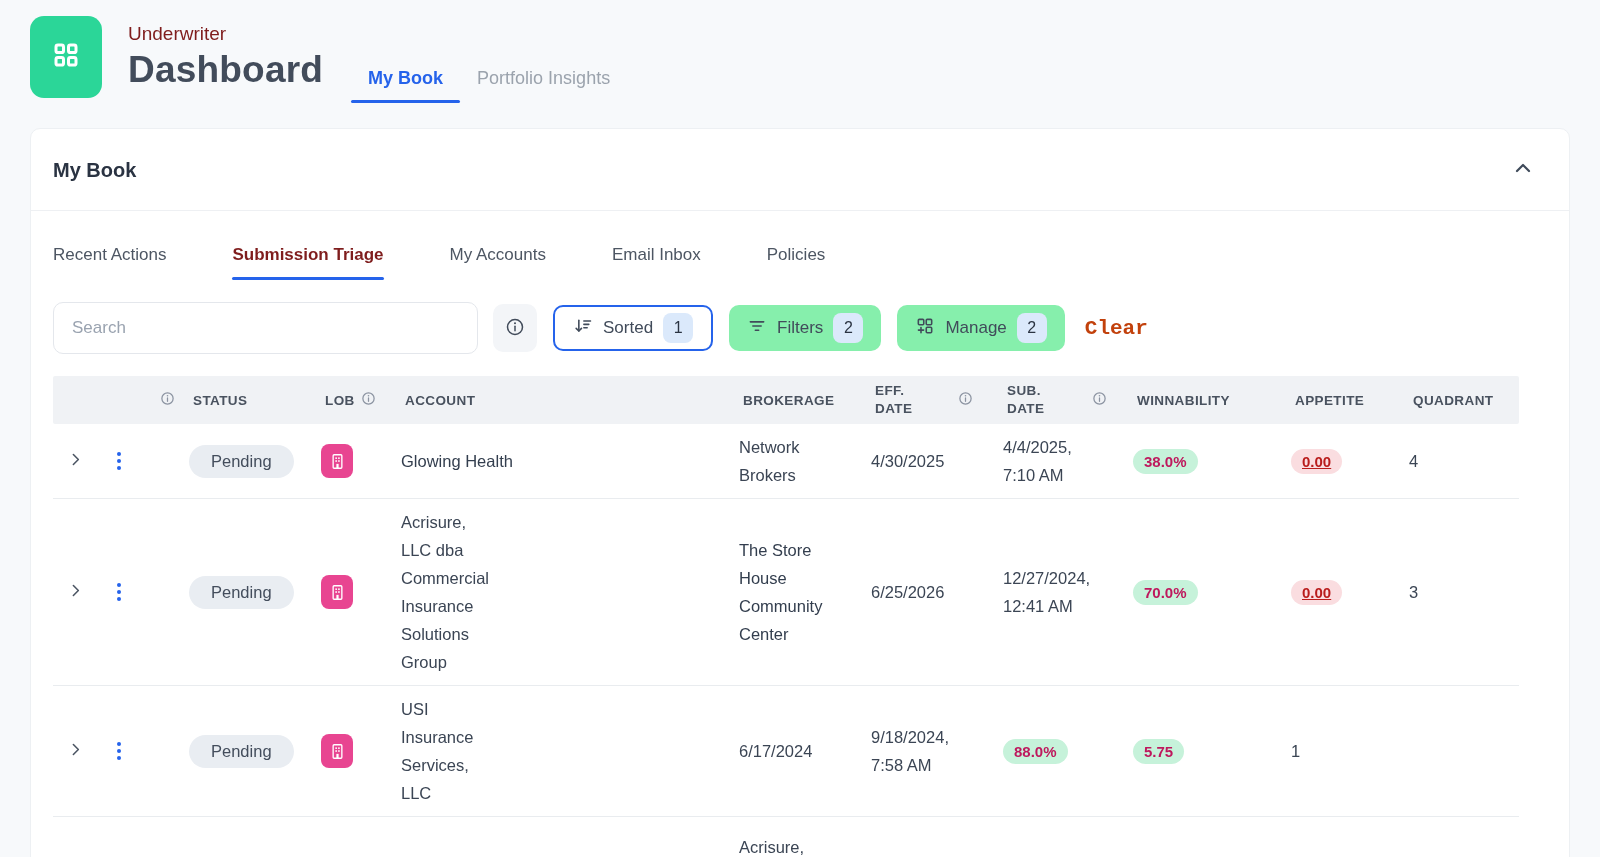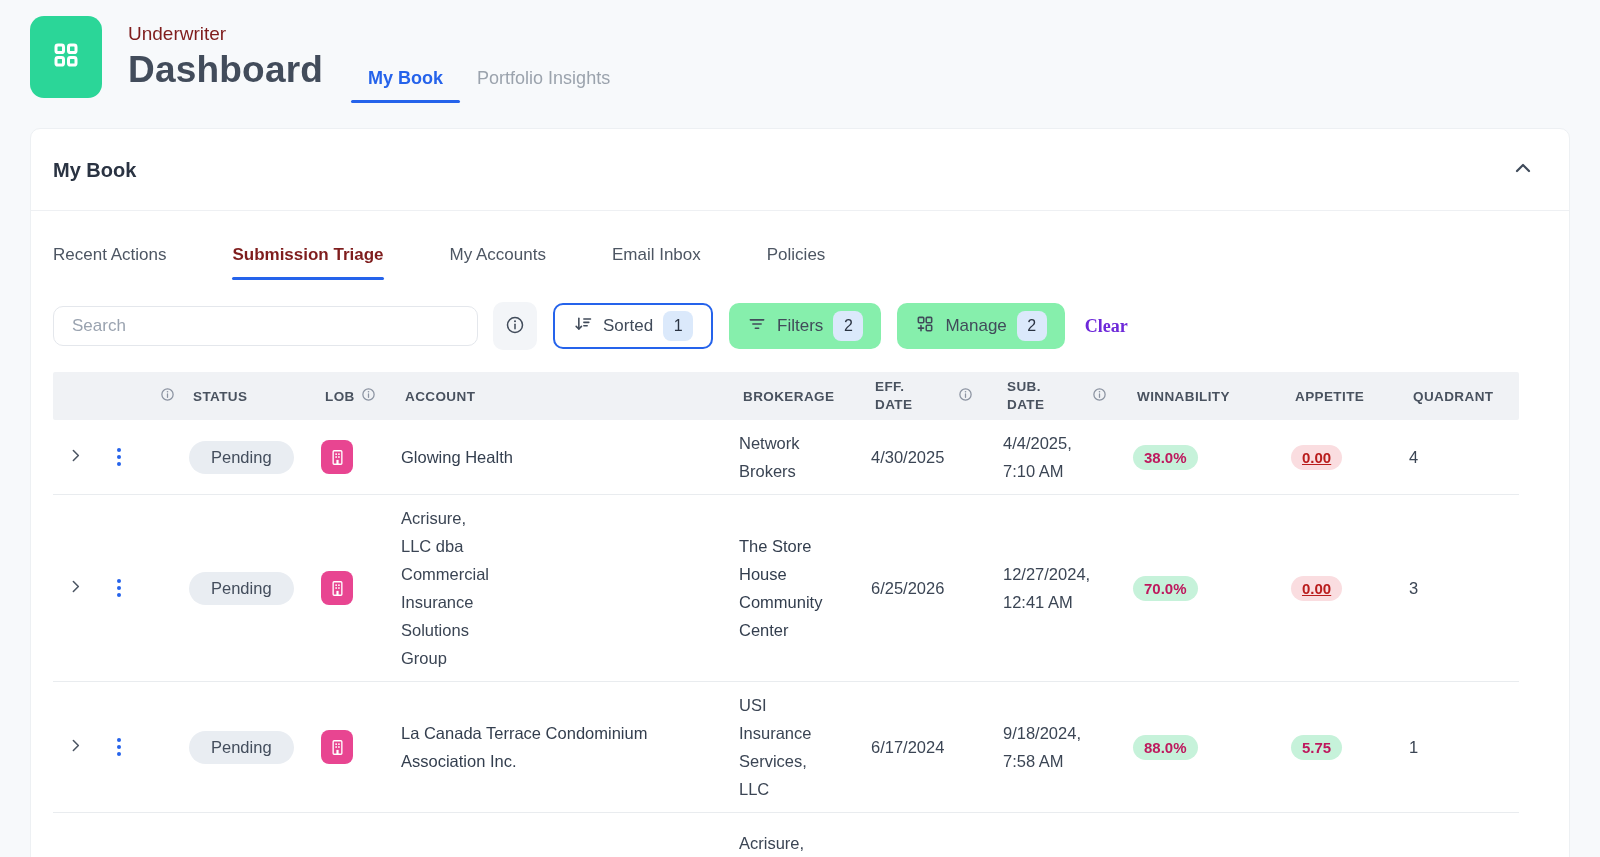--- a/index.html
+++ b/index.html
@@ -29,37 +29,37 @@
 
   
   .sub-tabs { display:flex; gap:66px; padding:34px 22px 0; }
   .sub-tab { font-size:17px; color:#4d5663; padding-bottom:15px; position:relative; cursor:pointer; }
   .sub-tab.active { color:#7f1d1d; font-weight:bold; }
   .sub-tab.active::after { content:""; position:absolute; left:0; right:0; bottom:0;
     height:3px; background:#2563eb; border-radius:2px; }
 
   
   .toolbar { display:flex; align-items:center; padding:22px 22px 0; }
-  .search-input { width:425px; height:40px; border:1px solid #e4e7ec; border-radius:10px;
+  .search-input { width:425px; height:52px; border:1px solid #e4e7ec; border-radius:10px;
     font-size:17px; padding:0 18px; color:#3b4554; outline:none; background:#fff;
     font-family:"Liberation Sans","DejaVu Sans",sans-serif; }
   .search-input::placeholder { color:#9aa3b0; }
   .icon-btn { width:44px; height:48px; margin-left:15px; border:none; border-radius:10px;
     background:#f3f5f8; display:flex; align-items:center; justify-content:center; cursor:pointer; }
   .pill-btn { height:46px; margin-left:16px; border:none; border-radius:10px;
     display:flex; align-items:center; gap:10px; padding:0 18px; font-size:17px;
     cursor:pointer; font-family:inherit; }
   .btn-all { background:#dcebfb; color:#1d6ce8; font-weight:bold; margin-left:17px; }
   .btn-outline { background:#ffffff; border:2px solid #2563eb; color:#414b5a; }
   .btn-soft { background:#86efac; color:#414b5a; }
   .count-badge { min-width:30px; height:30px; background:#dbe9fb; color:#2a3342;
     border-radius:8px; font-size:16px; display:flex; align-items:center; justify-content:center;
     padding:0 8px; }
-  .clear-link { margin-left:20px; font-size:18px; color:#6d28d9; font-weight:bold;
-    background:none; border:none; cursor:pointer; font-family:Liberation Serif, serif; }
+  .clear-link { margin-left:20px; font-size:21px; color:#c2410c; font-weight:bold;
+    background:none; border:none; cursor:pointer; font-family:Liberation Mono, monospace; }
 
   
   .table { margin:22px 22px 0 22px; width:1466px; }
   .tr { display:grid;
     grid-template-columns:56px 80px 132px 80px 338px 132px 132px 130px 158px 118px 1fr;
     align-items:center; }
   .thead { background:#f0f2f5; border-radius:2px; min-height:46px; }
   .th { font-size:13.5px; font-weight:bold; color:#49525f; letter-spacing:0.4px;
     padding:6px 4px; display:flex; align-items:center; gap:6px; }
   .th .narrow { display:inline-block; width:42px; line-height:1.35; }
@@ -339,21 +339,20 @@
         <svg width="19" height="19" viewBox="0 0 24 24" fill="none" stroke="#ffffff" stroke-width="1.7">
           <rect x="6.5" y="3.5" width="11" height="17" rx="1.2"></rect>
           <rect x="9.3" y="6.8" width="2" height="2" fill="#fff" stroke="none"></rect>
               <rect x="12.8" y="6.8" width="2" height="2" fill="#fff" stroke="none"></rect>
           <rect x="9.3" y="10.4" width="2" height="2" fill="#fff" stroke="none"></rect>
               <rect x="12.8" y="10.4" width="2" height="2" fill="#fff" stroke="none"></rect>
           <rect x="10.6" y="15" width="2.8" height="5.5" fill="#fff" stroke="none"></rect>
         </svg>
           </span>
         </div>
-      <div class="cell c-account">La Canada Terrace Condominium Association Inc.</div>
       <div class="cell c-brokerage">USI Insurance Services, LLC</div>
       <div class="cell">6/17/2024</div>
       <div class="cell c-subdate">9/18/2024, 7:58 AM</div>
       <div><span class="metric green">88.0%</span></div>
       <div><span class="metric green">5.75</span></div>
       <div class="cell">1</div>
     </div>
 
     <div class="tr partial-row">
       <div></div>

